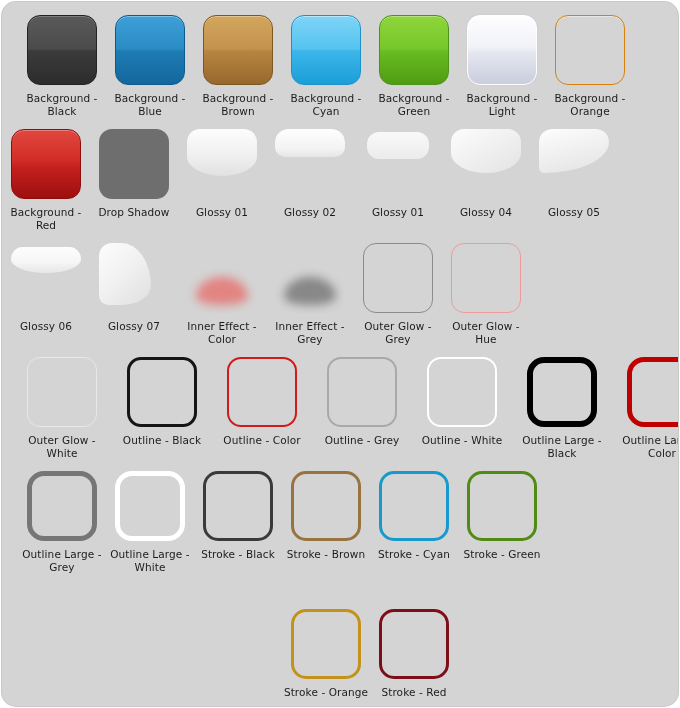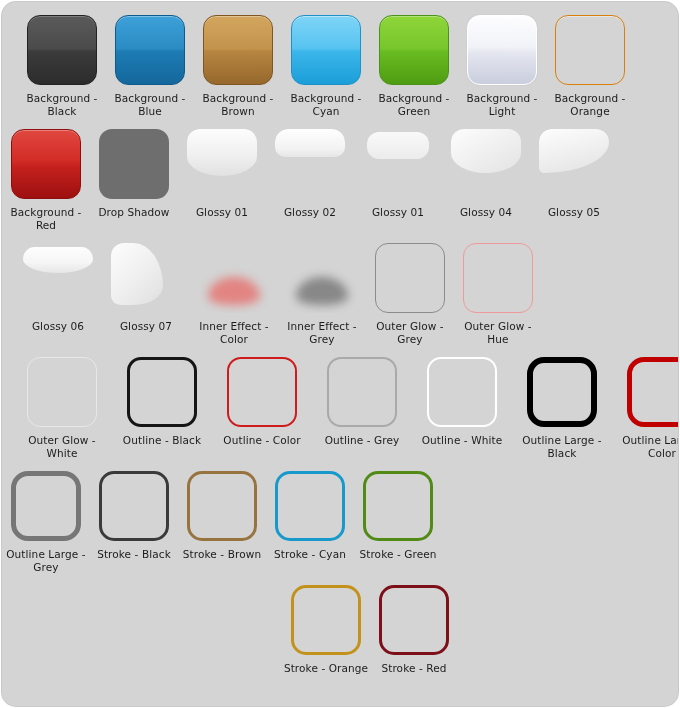--- a/index.html
+++ b/index.html
@@ -36,24 +36,24 @@
   }
 
   .row {
     display: flex;
     justify-content: flex-start;
     align-items: flex-start;
     height: 114px;
   }
   .row.r1 { padding-left: 16px; }
   .row.r2 { }
-  .row.r3 { padding-left: 12px; }
+  .row.r3 { padding-left: 0; }
   .row.r4 { padding-left: 16px; gap: 12px; }
-  .row.r5 { padding-left: 0; }
-  .row.r6 { padding-left: 16px; justify-content: flex-start; margin-left: 222px; }
+  .row.r5 { padding-left: 16px; }
+  .row.r6 { padding-left: 16px; justify-content: flex-start; margin-left: 222px; align-items: flex-end; }
 
   .cell {
     width: 88px;
     margin-right: 0px;
     display: flex;
     flex-direction: column;
     align-items: center;
   }
 
   .swatchbox {
@@ -406,20 +406,26 @@
       </div>
       <div class="row r5">
         <div class="cell">
           <div class="swatchbox">
             <div class="sw outline-lg-grey"></div>
           </div>
           <div class="caption">Outline Large - Grey</div>
         </div>
         <div class="cell">
           <div class="swatchbox">
+            <div class="sw outline-lg-white"></div>
+          </div>
+          <div class="caption">Outline Large - White</div>
+        </div>
+        <div class="cell">
+          <div class="swatchbox">
             <div class="sw stroke-black"></div>
           </div>
           <div class="caption">Stroke - Black</div>
         </div>
         <div class="cell">
           <div class="swatchbox">
             <div class="sw stroke-brown"></div>
           </div>
           <div class="caption">Stroke - Brown</div>
         </div>

